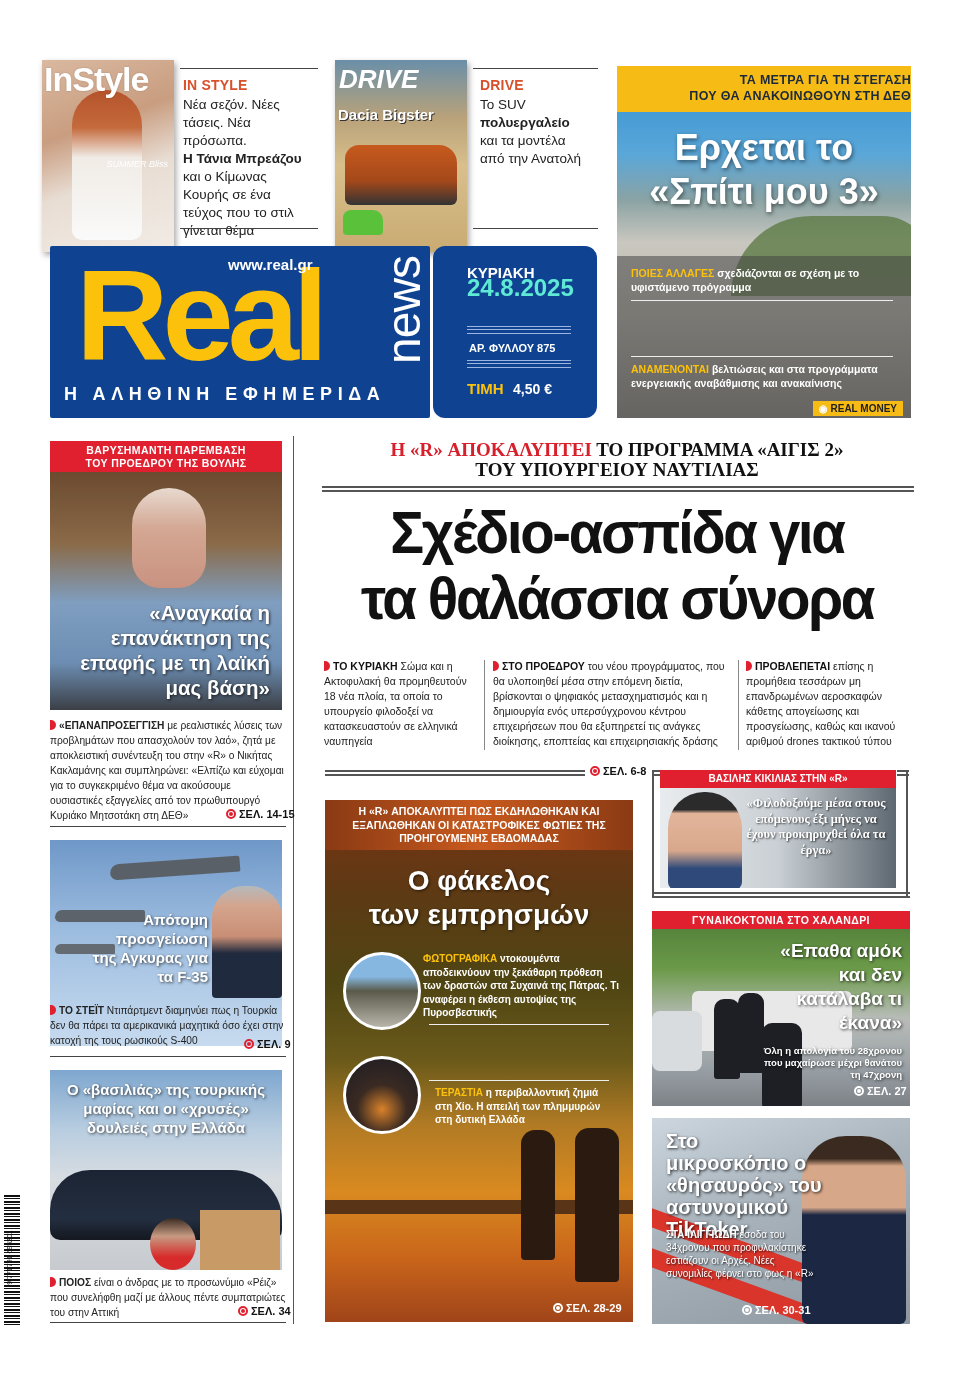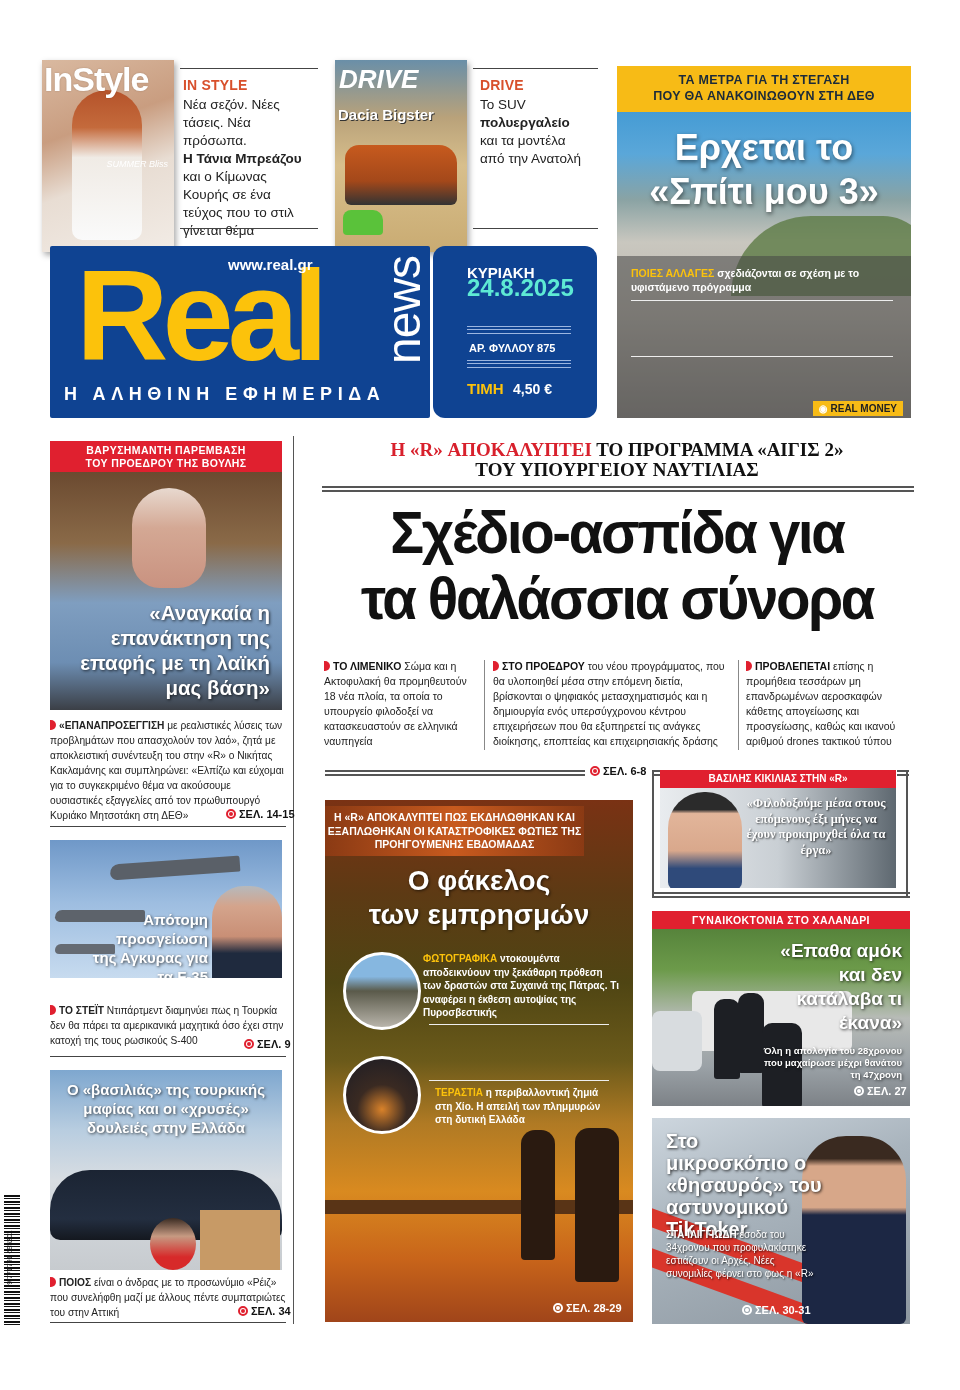--- a/index.html
+++ b/index.html
@@ -32,21 +32,21 @@
   .datebox .day { position: absolute; left: 34px; top: 18px; color: #fff; font-weight: bold; font-size: 15px; }
   .datebox .date { position: absolute; left: 34px; top: 28px; color: #5eead4; font-weight: bold; font-size: 24px; }
   .datebox .lines { position: absolute; left: 34px; width: 104px; height: 8px; border-top: 1px solid #9cb6e0; border-bottom: 1px solid #9cb6e0; }
   .datebox .lines::after { content: ""; position: absolute; left: 0; right: 0; top: 2px; height: 1px; background: #9cb6e0; }
   .datebox .issue { position: absolute; left: 36px; top: 96px; color: #fff; font-weight: bold; font-size: 11px; }
   .datebox .price-lbl { position: absolute; left: 34px; top: 134px; color: #fcc20b; font-weight: bold; font-size: 15px; }
   .datebox .price { position: absolute; left: 80px; top: 135px; color: #fff; font-weight: bold; font-size: 14px; }
 
   
   .money-box { position: absolute; left: 617px; top: 66px; width: 294px; height: 352px; overflow: hidden; background: linear-gradient(180deg, #2f8fcf 0%, #5aa7d9 25%, #8aa3a4 38%, #c9c7bf 50%, #bdb8ae 70%, #8f8b85 100%); }
-  .money-box .hdr { position: absolute; left: 0; top: 0; width: 294px; height: 46px; background: #f7bb16; color: #1b2a3a; text-align: center; font-weight: bold; font-size: 12.5px; line-height: 16px; padding-top: 6px; letter-spacing: 0.3px; }
+  .money-box .hdr { position: absolute; left: 0; top: 0; width: 294px; height: 46px; background: #f7bb16; color: #1b2a3a; text-align: right; font-weight: bold; font-size: 12.5px; line-height: 16px; padding-top: 6px; letter-spacing: 0.3px; }
   .money-box .title { position: absolute; left: 0; width: 294px; top: 60px; text-align: center; color: #fff; font-weight: bold; font-size: 36px; line-height: 44px; text-shadow: 1px 2px 4px rgba(0,0,0,0.5); }
   .money-box .hill { position: absolute; right: -20px; top: 150px; width: 200px; height: 80px; background: #5d7a45; border-radius: 100px 60px 0 0; opacity: 0.8; }
   .money-box .shade { position: absolute; left: 0; top: 190px; width: 294px; height: 162px; background: rgba(70,70,70,0.55); }
   .money-box .item { position: absolute; left: 14px; width: 270px; color: #fff; font-size: 10.5px; line-height: 14px; font-weight: bold; }
   .money-box .item .kw { color: #fcc20b; }
   .money-box .sep { position: absolute; left: 14px; width: 262px; height: 1px; background: #eee; }
   .money-box .tag { position: absolute; right: 8px; bottom: 2px; background: #f7bb16; color: #222; font-weight: bold; font-size: 10px; padding: 2px 6px; }
 
   
   .vline { position: absolute; width: 1px; background: #555; }
@@ -67,21 +67,21 @@
 
   
   .kicker { position: absolute; left: 320px; top: 440px; width: 594px; text-align: center; font-family: "Liberation Serif", serif; font-weight: bold; font-size: 19px; line-height: 20px; color: #111; }
   .kicker .red { color: #d8202c; }
   .headline { position: absolute; left: 318px; top: 500px; width: 598px; text-align: center; font-weight: bold; font-size: 60px; line-height: 66px; color: #111; letter-spacing: -2.5px; transform: scaleX(0.94); transform-origin: center; }
   .col3 { position: absolute; top: 659px; font-size: 10.5px; line-height: 15px; color: #222; }
   .col3 b { color: #111; }
 
   
   .fire { position: absolute; left: 325px; top: 800px; width: 308px; height: 522px; background: linear-gradient(180deg, #7a3214 0%, #5d3a14 18%, #4f4513 35%, #6b5a1a 50%, #b07a24 62%, #d98a20 75%, #c8641a 88%, #a0451a 100%); overflow: hidden; }
-  .fire .hdr { position: absolute; left: 0; top: 0; width: 259px; height: 50px; background: linear-gradient(90deg, #8a3a14, #c85a1e, #8a3a14); color: #fff; text-align: center; font-weight: bold; font-size: 10.5px; line-height: 13.5px; padding-top: 5px; margin-top: 6px; }
+  .fire .hdr { position: absolute; left: 0; top: 0; width: 308px; height: 50px; background: linear-gradient(90deg, #8a3a14, #c85a1e, #8a3a14); color: #fff; text-align: center; font-weight: bold; font-size: 10.5px; line-height: 13.5px; padding-top: 5px; }
   .fire .title { position: absolute; left: 0; top: 64px; width: 308px; text-align: center; color: #fff; font-weight: bold; font-size: 28px; line-height: 34px; text-shadow: 1px 1px 3px rgba(0,0,0,0.6); }
   .fire .circle { position: absolute; width: 78px; height: 78px; border-radius: 50%; border: 3px solid #fff; overflow: hidden; }
   .fire .txt { position: absolute; color: #fff; font-size: 10px; line-height: 13.5px; font-weight: bold; }
   .fire .txt .kw { color: #fcc20b; }
   .fire .sep { position: absolute; height: 1px; background: #eee; }
   .fire .silhouette { position: absolute; background: #2a1a10; border-radius: 14px 14px 4px 4px; }
 
   
   .kik-box { position: absolute; left: 660px; top: 770px; width: 236px; height: 118px; background: linear-gradient(90deg, #e9ecef 0%, #c9cfd4 50%, #5e6870 100%); overflow: hidden; }
   .kik-box .hdr { position: absolute; left: 0; top: 0; width: 236px; height: 18px; background: #e0202f; color: #fff; font-weight: bold; font-size: 10px; text-align: center; line-height: 18px; }
@@ -163,38 +163,39 @@
     <div>ΤΑ ΜΕΤΡΑ ΓΙΑ ΤΗ ΣΤΕΓΑΣΗ</div>
     <div>ΠΟΥ ΘΑ ΑΝΑΚΟΙΝΩΘΟΥΝ ΣΤΗ ΔΕΘ</div>
   </div>
   <div class="title">
     <div>Ερχεται το</div>
     <div>«Σπίτι μου 3»</div>
   </div>
   <div class="item" style="top:200px;"><span class="kw">ΠΟΙΕΣ ΑΛΛΑΓΕΣ</span><span> σχεδιάζονται σε σχέση με το υφιστάμενο πρόγραμμα</span></div>
   <div class="sep" style="top:234px;"></div>
   <div class="sep" style="top:290px;"></div>
+  <div class="item" style="top:296px;"><span class="kw">ΑΝΑΜΕΝΟΝΤΑΙ</span><span> βελτιώσεις και στα προγράμματα ενεργειακής αναβάθμισης και ανακαίνισης</span></div>
   <div class="tag"><span style="color:#fff;margin-right:3px;">◉</span><span>REAL MONEY</span></div>
 </div>
 
 <div class="vline" style="left:293px;top:436px;height:888px;"></div>
 
 <div class="red-hdr" style="left:50px;top:441px;width:232px;height:31px;padding-top:3px;">
   <div>ΒΑΡΥΣΗΜΑΝΤΗ ΠΑΡΕΜΒΑΣΗ</div>
   <div>ΤΟΥ ΠΡΟΕΔΡΟΥ ΤΗΣ ΒΟΥΛΗΣ</div>
 </div>
 <div class="photo" style="left:50px;top:472px;width:232px;height:238px;background:linear-gradient(180deg,#6b4a30 0%,#8a6a48 30%,#7f9ec0 55%,#6d8eb3 80%,#3b3f46 100%);">
   <div style="position:absolute;left:82px;top:16px;width:74px;height:100px;border-radius:40px 40px 30px 30px;background:linear-gradient(180deg,#e8d9cf 0%,#d4a894 40%,#c99280 100%);"></div>
   <div class="overlay-quote" style="left:8px;top:128px;width:212px;font-size:20.5px;line-height:25px;">«Αναγκαία η επανάκτηση της επαφής με τη λαϊκή μας βάση»</div>
 </div>
 <div class="story-text" style="left:50px;top:718px;width:236px;"><span class="bullet"></span><b>«ΕΠΑΝΑΠΡΟΣΕΓΓΙΣΗ</b><span> με ρεαλιστικές λύσεις των προβλημάτων που απασχολούν τον λαό», ζητά με αποκλειστική συνέντευξη του στην «R» ο Νικήτας Κακλαμάνης και συμπληρώνει: «Ελπίζω και εύχομαι για το συγκεκριμένο θέμα να ακούσουμε ουσιαστικές εξαγγελίες από τον πρωθυπουργό Κυριάκο Μητσοτάκη στη ΔΕΘ»</span></div>
 <div class="page-ref" style="left:226px;top:808px;"><span class="dot"></span><span>ΣΕΛ. 14-15</span></div>
 <div class="hr-line" style="left:50px;top:826px;width:236px;"></div>
 
-<div class="photo" style="left:50px;top:840px;width:232px;height:138px;background:linear-gradient(180deg,#6f98c8 0%,#9dbde0 45%,#c7dbef 100%);">
+<div class="photo" style="left:50px;top:840px;width:232px;height:206px;background:linear-gradient(180deg,#6f98c8 0%,#9dbde0 45%,#c7dbef 100%);">
   <div style="position:absolute;left:60px;top:20px;width:130px;height:16px;background:#5a6068;border-radius:40px 10px 6px 30px;transform:rotate(-4deg);"></div>
   <div style="position:absolute;left:5px;top:70px;width:90px;height:12px;background:#5d636b;border-radius:30px 8px 6px 20px;"></div>
   <div style="position:absolute;left:5px;top:104px;width:60px;height:10px;background:#656b73;border-radius:20px 6px 4px 14px;"></div>
   <div style="position:absolute;left:162px;top:46px;width:70px;height:112px;border-radius:32px 32px 4px 4px;background:linear-gradient(180deg,#b6b9bc 0%,#d4a48c 18%,#c98f76 45%,#1f2a3e 60%,#1f2a3e 100%);"></div>
   <div class="overlay-quote" style="left:40px;top:70px;width:118px;font-size:15px;line-height:19px;">Απότομη προσγείωση της Αγκυρας για τα F-35</div>
 </div>
 <div class="story-text" style="left:50px;top:1003px;width:236px;"><span class="bullet"></span><b>ΤΟ ΣΤΕΪΤ</b><span> Ντιπάρτμεντ διαμηνύει πως η Τουρκία δεν θα πάρει τα αμερικανικά μαχητικά όσο έχει στην κατοχή της τους ρωσικούς S-400</span></div>
 <div class="page-ref" style="left:244px;top:1038px;"><span class="dot"></span><span>ΣΕΛ. 9</span></div>
 <div class="hr-line" style="left:50px;top:1056px;width:236px;"></div>
 
@@ -210,21 +211,21 @@
 
 <div class="kicker">
   <div><span class="red">Η «R» ΑΠΟΚΑΛΥΠΤΕΙ</span><span> ΤΟ ΠΡΟΓΡΑΜΜΑ «ΑΙΓΙΣ 2»</span></div>
   <div>ΤΟΥ ΥΠΟΥΡΓΕΙΟΥ ΝΑΥΤΙΛΙΑΣ</div>
 </div>
 <div class="double-line" style="left:322px;top:486px;width:592px;"></div>
 <div class="headline">
   <div>Σχέδιο-ασπίδα για</div>
   <div>τα θαλάσσια σύνορα</div>
 </div>
-<div class="col3" style="left:324px;width:150px;"><span class="bullet"></span><b>ΤΟ ΛΙΜΕΝΙΚΟ</b><span> Σώμα και η Ακτοφυλακή θα προμηθευτούν 18 νέα πλοία, τα οποία το υπουργείο φιλοδοξεί να κατασκευαστούν σε ελληνικά ναυπηγεία</span></div>
+<div class="col3" style="left:324px;width:150px;"><span class="bullet"></span><b>ΤΟ ΚΥΡΙΑΚΗ</b><span> Σώμα και η Ακτοφυλακή θα προμηθευτούν 18 νέα πλοία, τα οποία το υπουργείο φιλοδοξεί να κατασκευαστούν σε ελληνικά ναυπηγεία</span></div>
 <div class="vline" style="left:484px;top:660px;height:90px;background:#888;"></div>
 <div class="col3" style="left:493px;width:240px;"><span class="bullet"></span><b>ΣΤΟ ΠΡΟΕΔΡΟΥ</b><span> του νέου προγράμματος, που θα υλοποιηθεί μέσα στην επόμενη διετία, βρίσκονται ο ψηφιακός μετασχηματισμός και η δημιουργία ενός υπερσύγχρονου κέντρου επιχειρήσεων που θα εξυπηρετεί τις ανάγκες διοίκησης, εποπτείας και επιχειρησιακής δράσης</span></div>
 <div class="vline" style="left:738px;top:660px;height:90px;background:#888;"></div>
 <div class="col3" style="left:746px;width:166px;"><span class="bullet"></span><b>ΠΡΟΒΛΕΠΕΤΑΙ</b><span> επίσης η προμήθεια τεσσάρων μη επανδρωμένων αεροσκαφών κάθετης απογείωσης και προσγείωσης, καθώς και ικανού αριθμού drones τακτικού τύπου</span></div>
 <div class="double-line" style="left:325px;top:770px;width:260px;"></div>
 <div class="page-ref" style="left:590px;top:765px;"><span class="dot"></span><span>ΣΕΛ. 6-8</span></div>
 
 <div class="fire">
   <div class="hdr">Η «R» ΑΠΟΚΑΛΥΠΤΕΙ ΠΩΣ ΕΚΔΗΛΩΘΗΚΑΝ ΚΑΙ ΕΞΑΠΛΩΘΗΚΑΝ ΟΙ ΚΑΤΑΣΤΡΟΦΙΚΕΣ ΦΩΤΙΕΣ ΤΗΣ ΠΡΟΗΓΟΥΜΕΝΗΣ ΕΒΔΟΜΑΔΑΣ</div>
   <div class="title">

